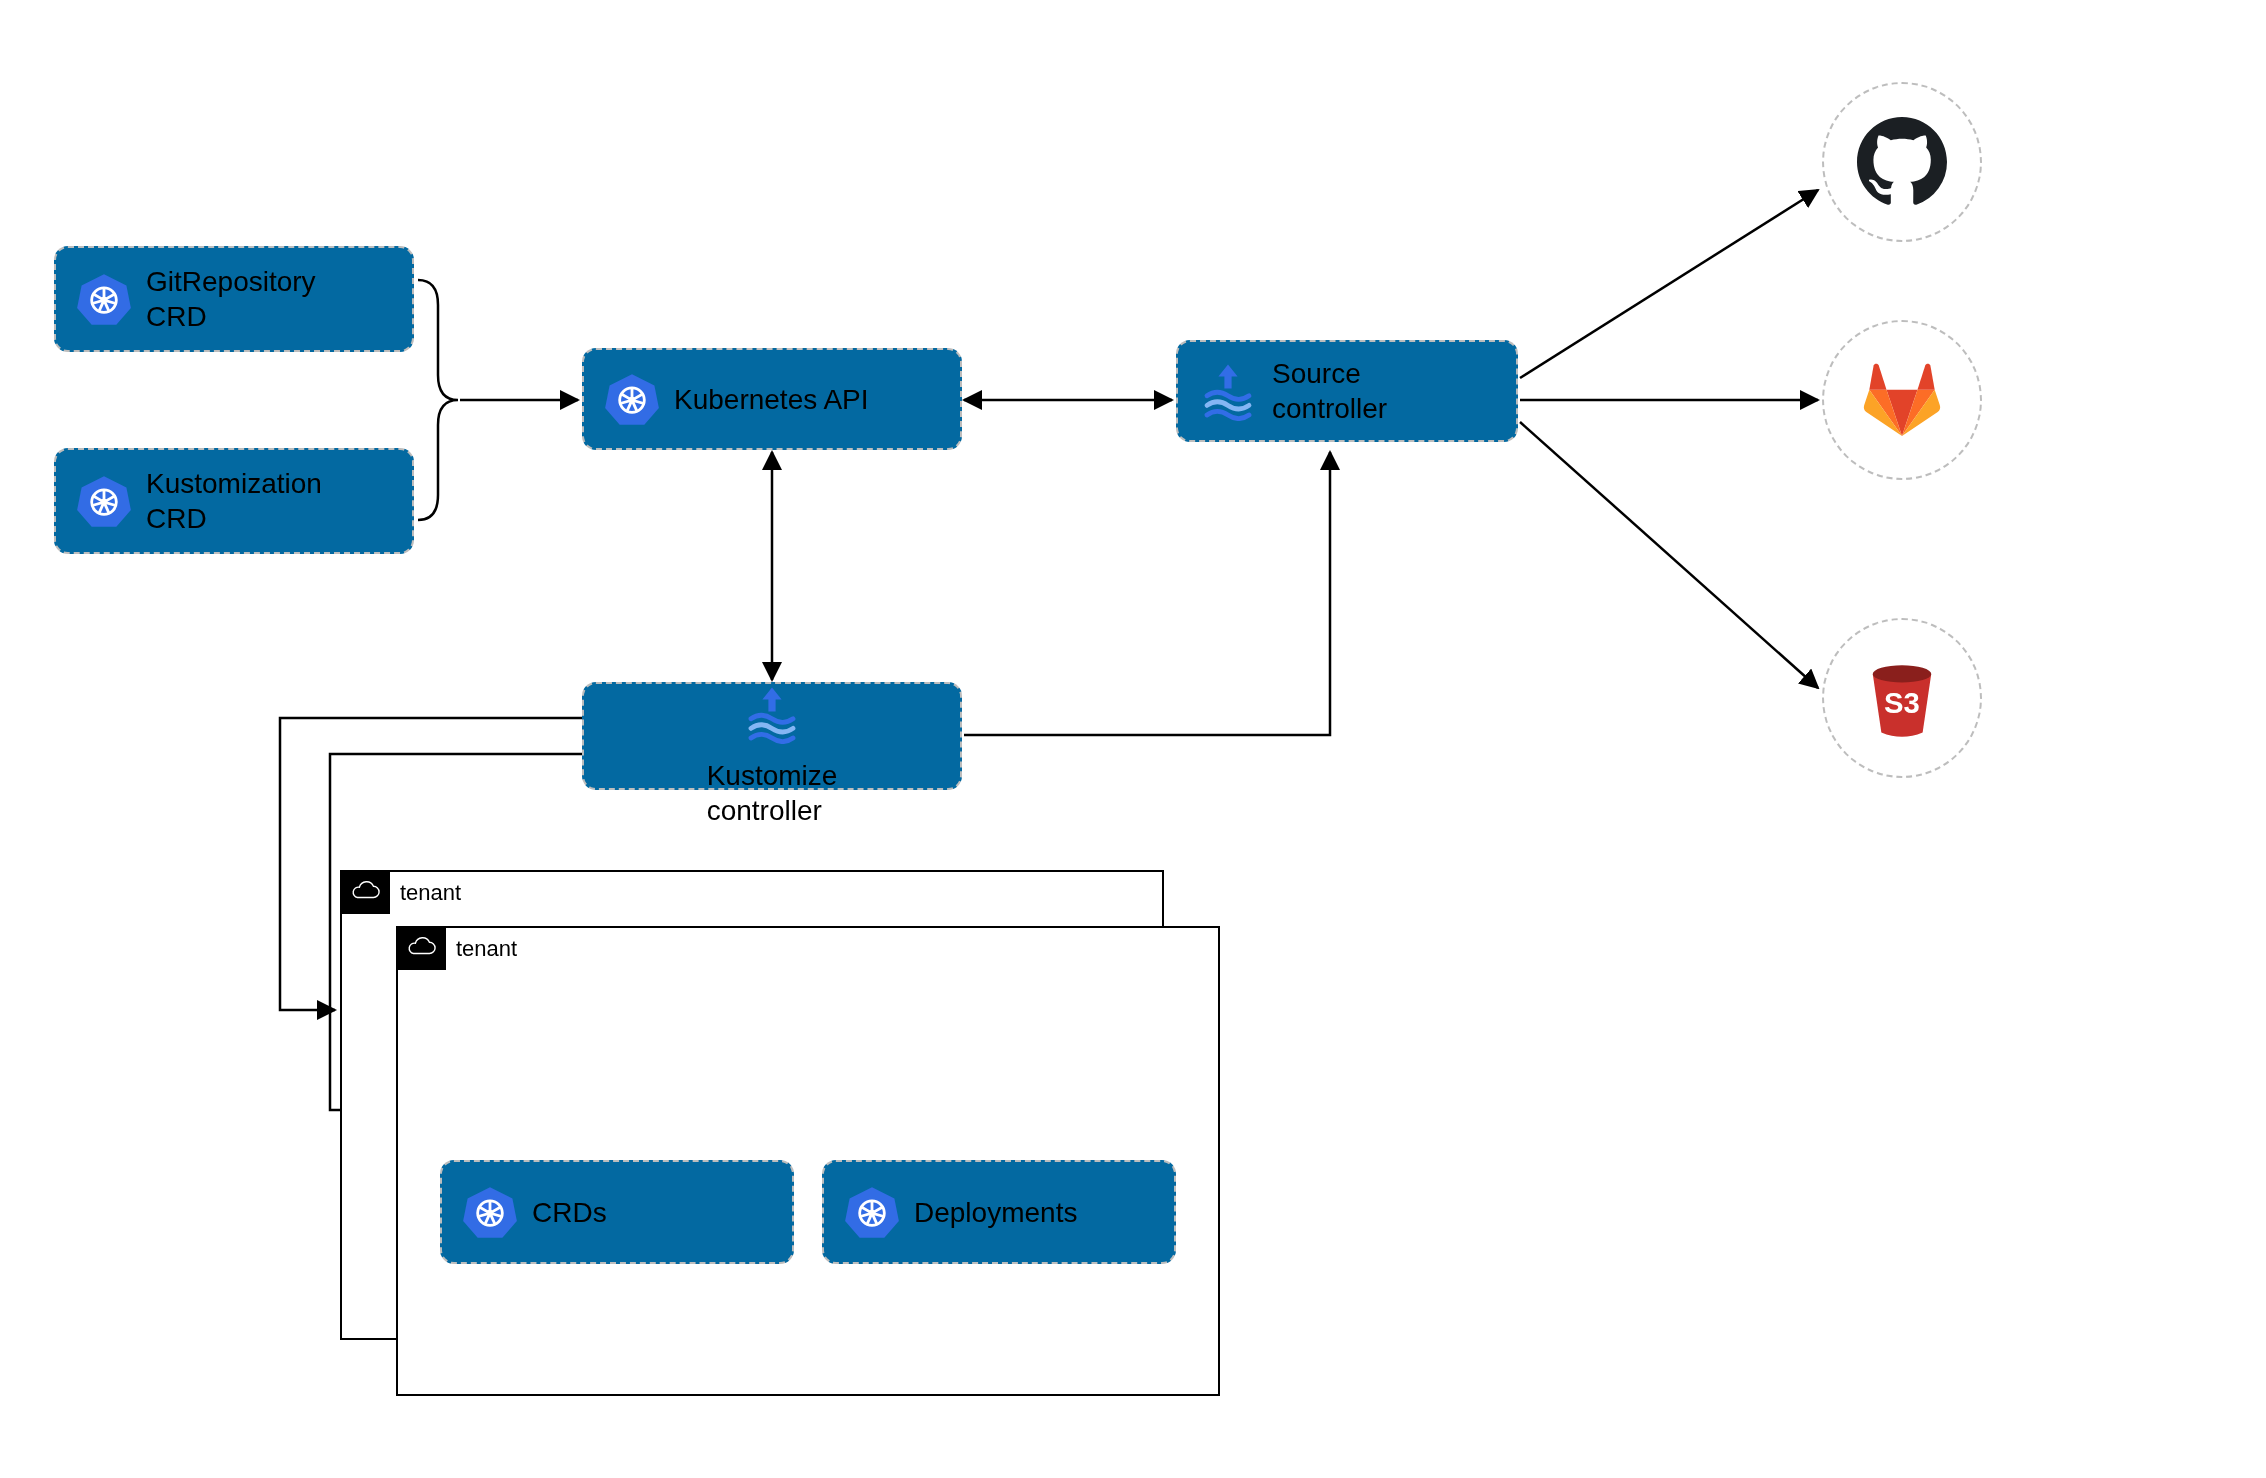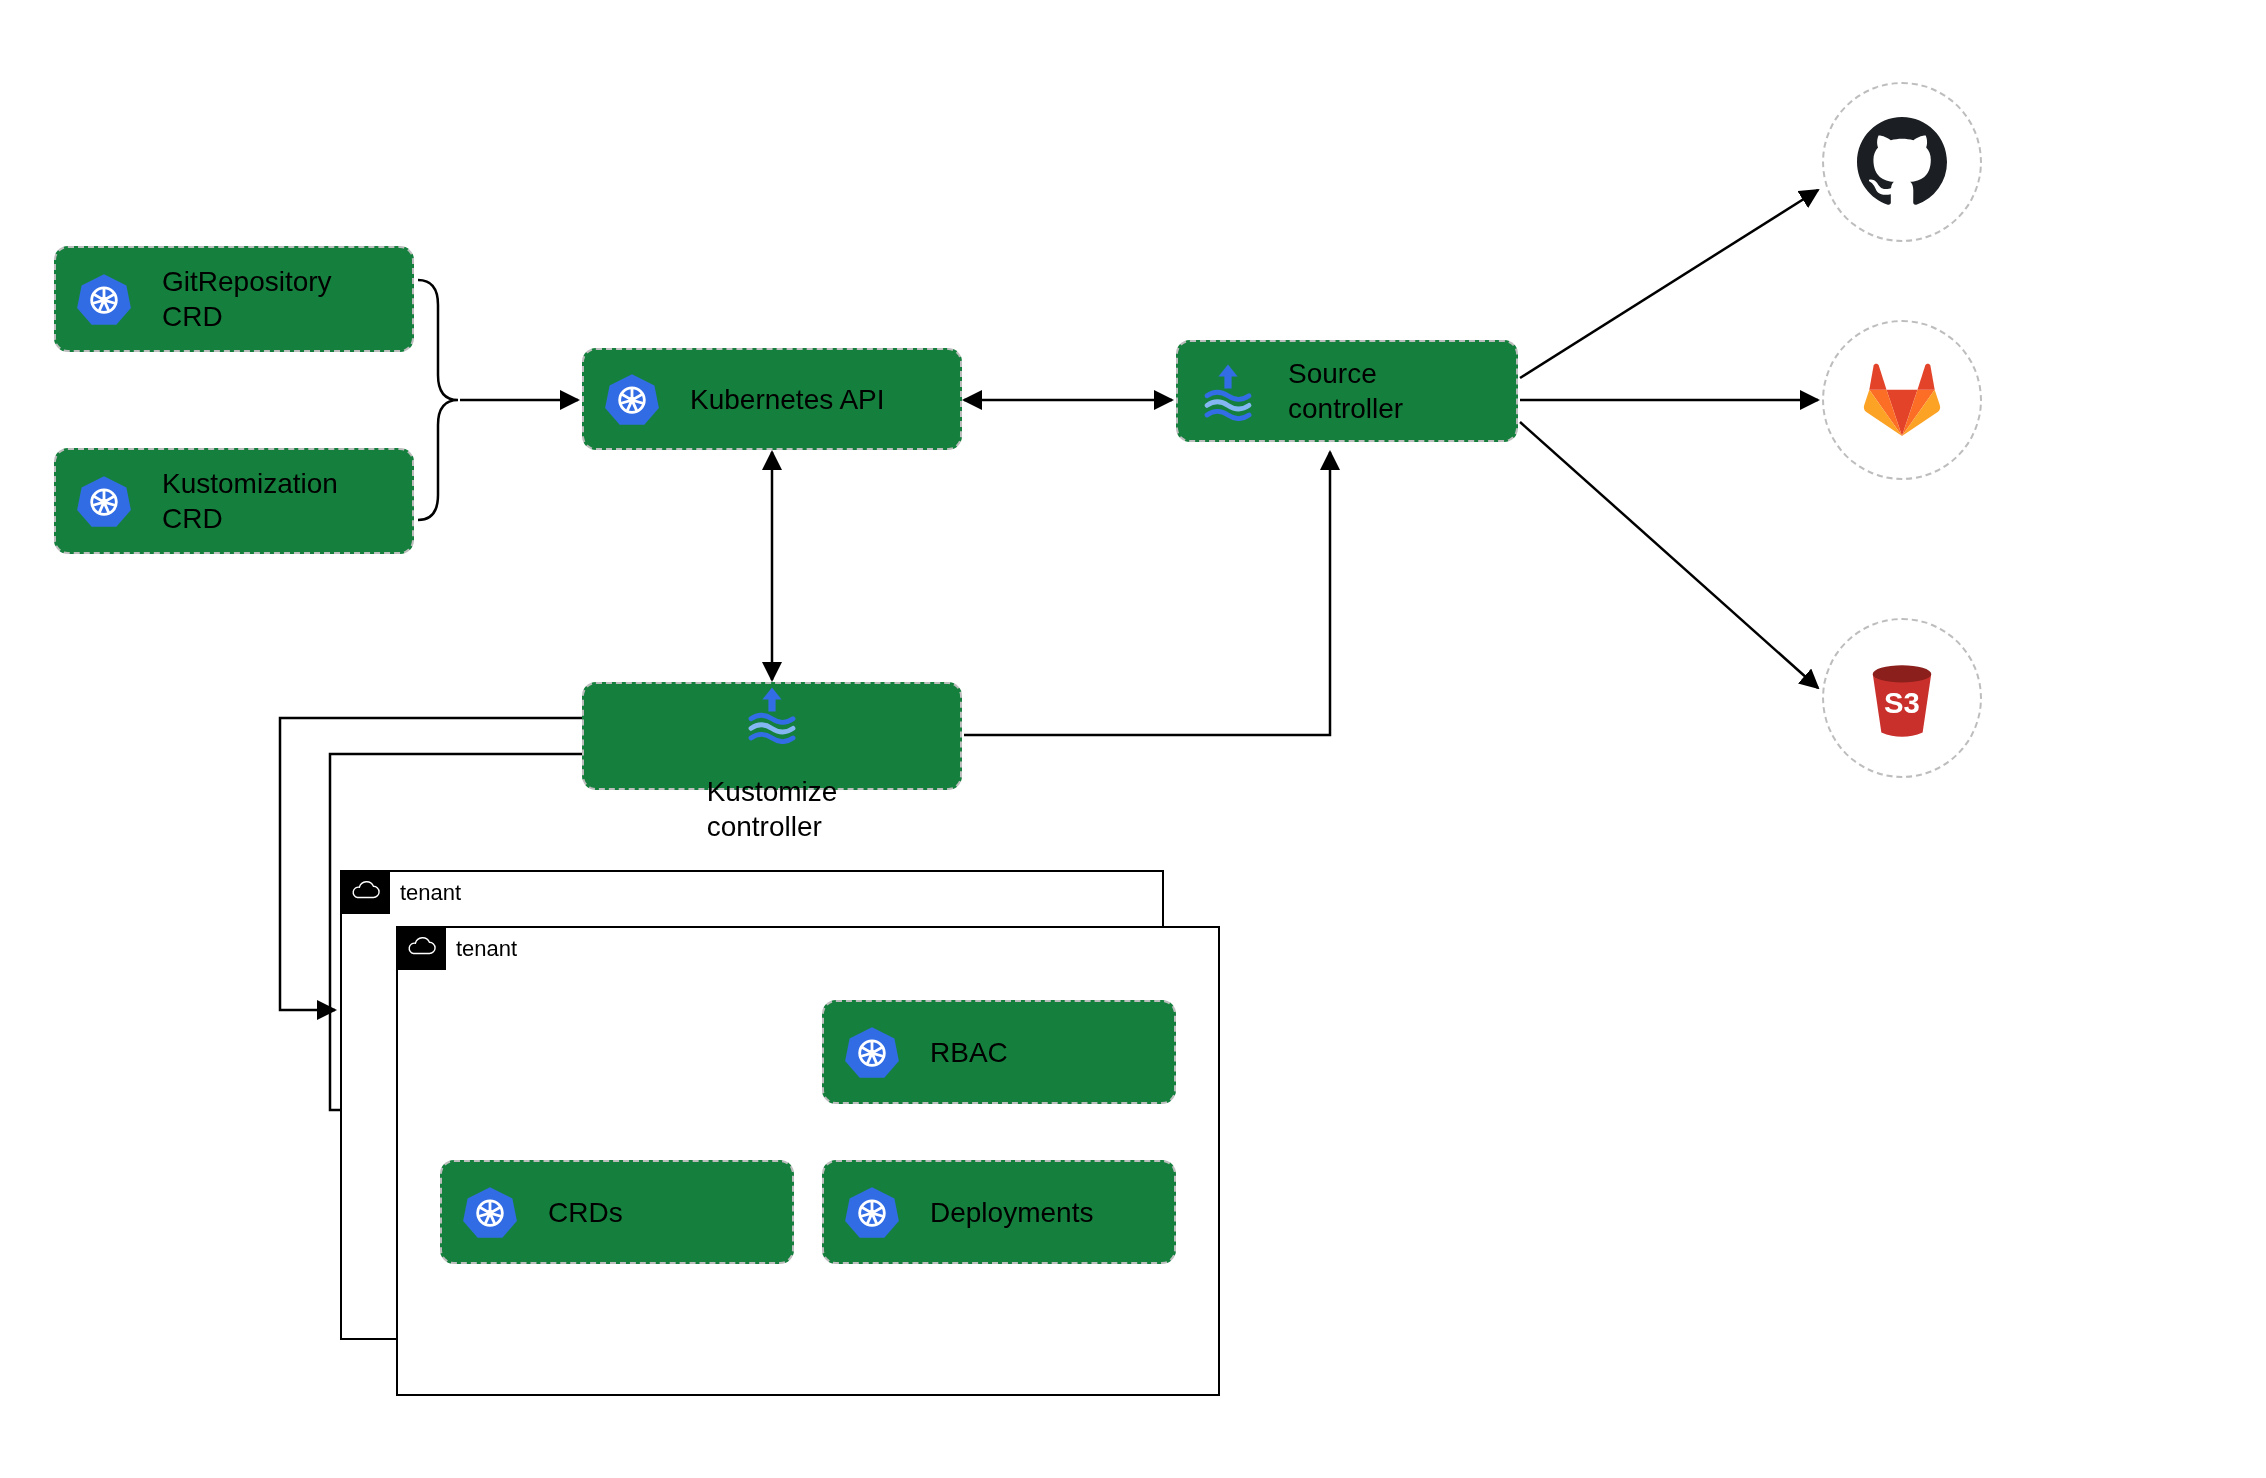--- a/index.html
+++ b/index.html
@@ -14,25 +14,25 @@
   .canvas {
     position: relative;
     width: 2266px;
     height: 1478px;
   }
   .node {
     position: absolute;
     box-sizing: border-box;
     border: 2px dashed #bdbdbd;
     border-radius: 14px;
-    background: #15803d;
+    background: #0369a1;
     display: flex;
     align-items: center;
     padding: 0 20px;
-    gap: 30px;
+    gap: 14px;
   }
   .node .label {
     font-size: 28px;
     line-height: 1.25;
     color: #000;
   }
   .circle-node {
     position: absolute;
     box-sizing: border-box;
     border: 2px dashed #bdbdbd;
@@ -239,39 +239,20 @@
   <div class="tenant-tab" style="left:396px; top:926px; width:50px; height:44px;">
     <span>
       <svg width="30" height="20" viewBox="0 0 64 40">
           <path d="M50,36 A12,12 0 0 0 50,12 A16,16 0 0 0 20,14 A11,11 0 0 0 16,36 Z" fill="none" stroke="#fff" stroke-width="3"></path>
         </svg>
     </span>
   </div>
   <div class="tenant-label" style="left:456px; top:936px;">tenant</div>
 
 
-  <div class="node" style="left:822px; top:1000px; width:354px; height:104px;">
-    <span class="icon-wrap">
-      <svg width="56" height="56" viewBox="0 0 100 100">
-          <polygon points="50,6 90,26 98,66 72,96 28,96 2,66 10,26" fill="#326ce5"></polygon>
-          <circle cx="50" cy="52" r="22" fill="none" stroke="#fff" stroke-width="5"></circle>
-          <g stroke="#fff" stroke-width="5">
-            <line x1="50" y1="52" x2="50" y2="30"></line>
-            <line x1="50" y1="52" x2="69" y2="41"></line>
-            <line x1="50" y1="52" x2="71" y2="58"></line>
-            <line x1="50" y1="52" x2="59" y2="72"></line>
-            <line x1="50" y1="52" x2="41" y2="72"></line>
-            <line x1="50" y1="52" x2="29" y2="58"></line>
-            <line x1="50" y1="52" x2="31" y2="41"></line>
-          </g>
-          <circle cx="50" cy="52" r="6" fill="#fff"></circle>
-        </svg>
-    </span>
-    <span class="label">RBAC</span>
-  </div>
 
   <div class="node" style="left:822px; top:1160px; width:354px; height:104px;">
     <span class="icon-wrap">
       <svg width="56" height="56" viewBox="0 0 100 100">
           <polygon points="50,6 90,26 98,66 72,96 28,96 2,66 10,26" fill="#326ce5"></polygon>
           <circle cx="50" cy="52" r="22" fill="none" stroke="#fff" stroke-width="5"></circle>
           <g stroke="#fff" stroke-width="5">
             <line x1="50" y1="52" x2="50" y2="30"></line>
             <line x1="50" y1="52" x2="69" y2="41"></line>
             <line x1="50" y1="52" x2="71" y2="58"></line>

